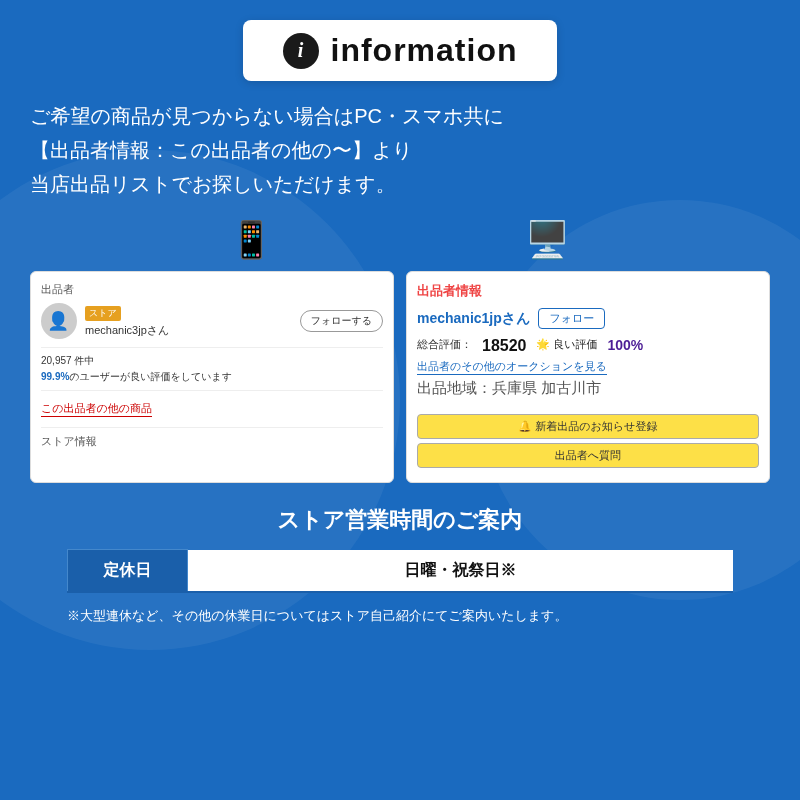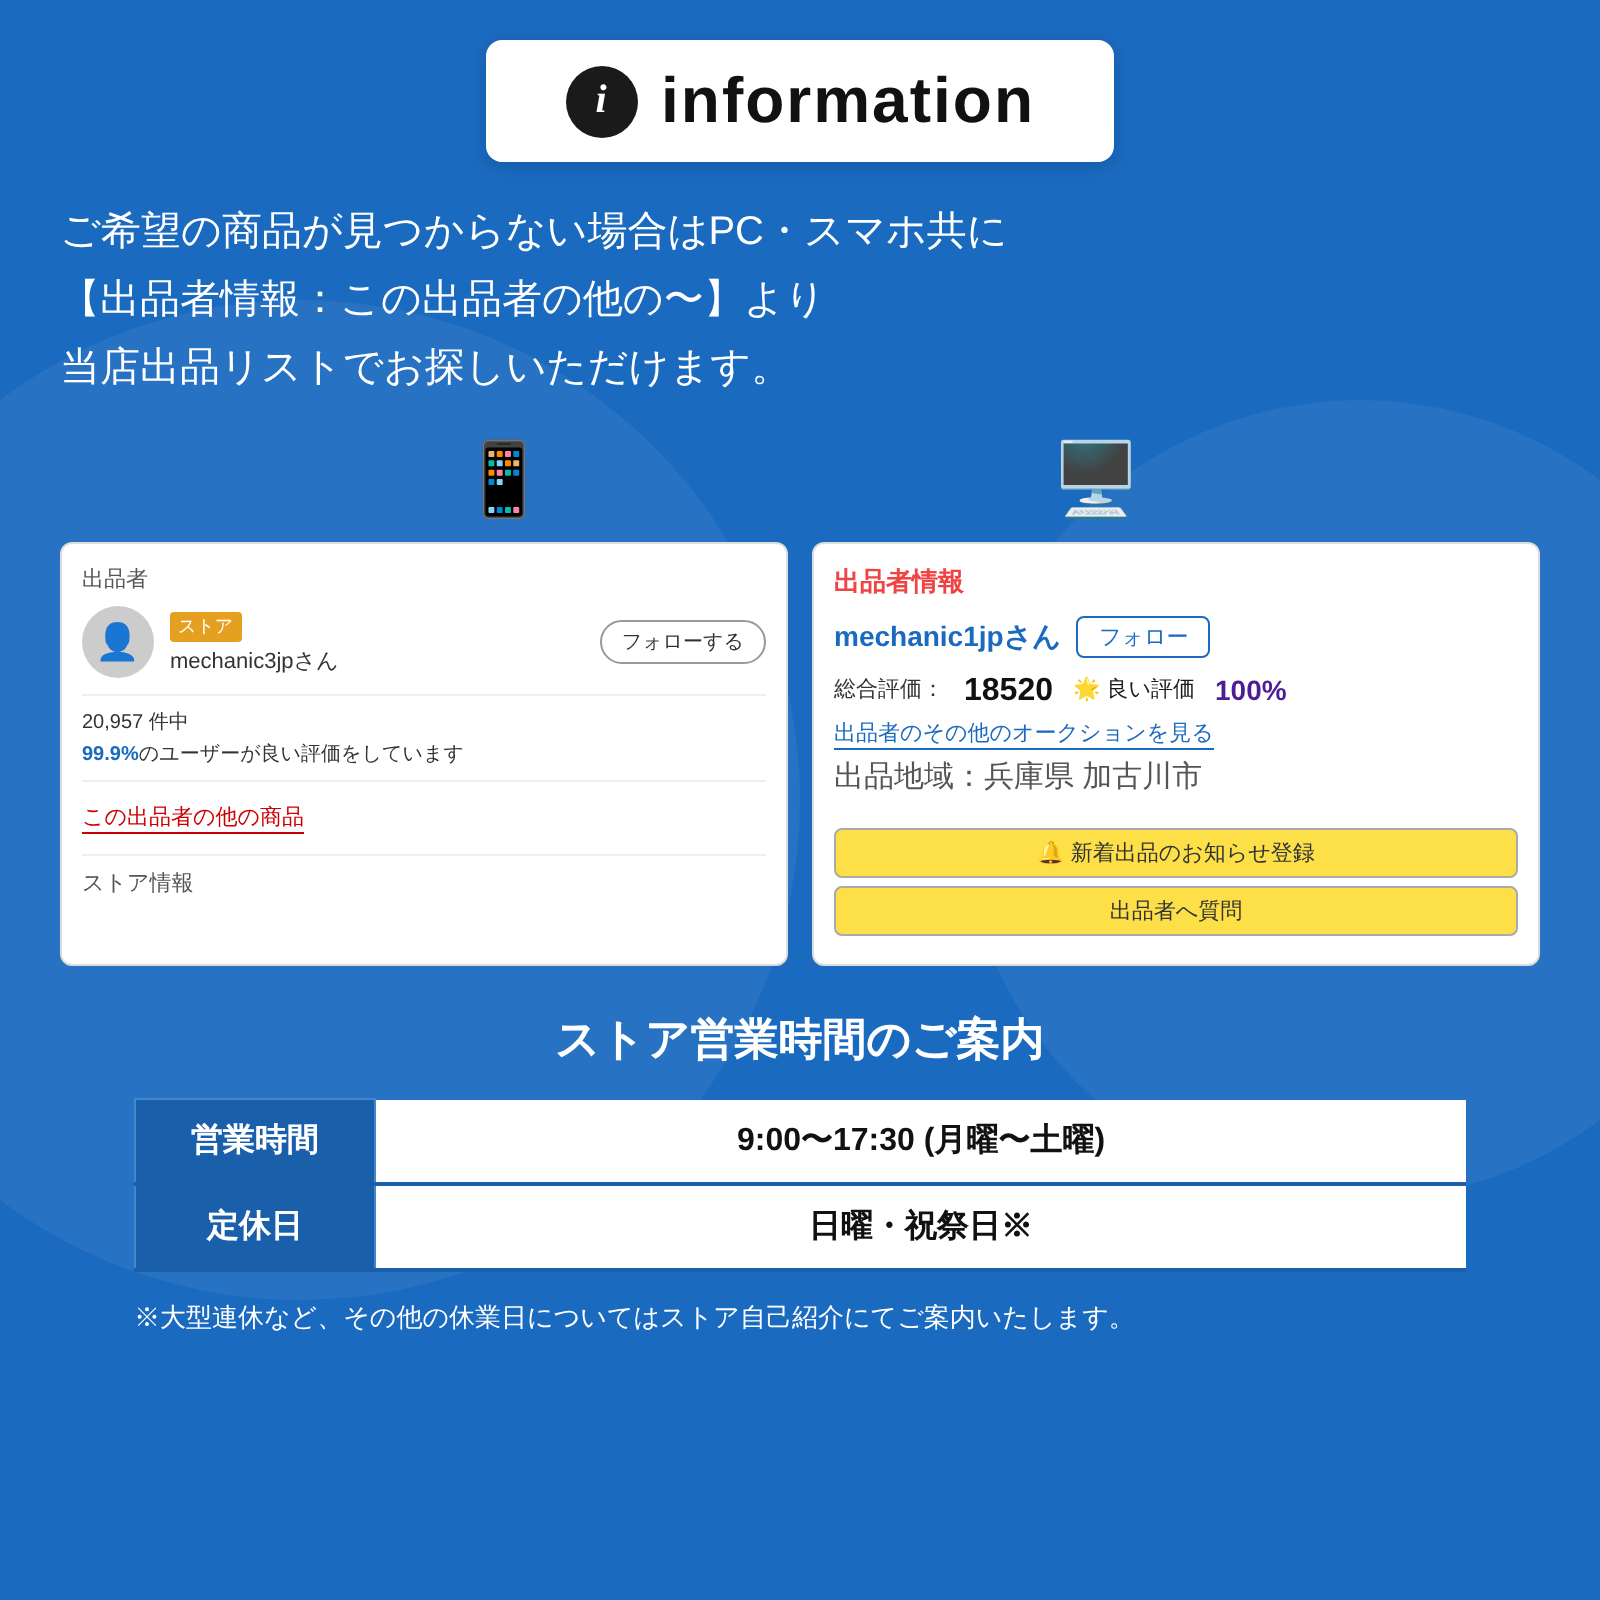--- a/index.html
+++ b/index.html
@@ -296,24 +296,20 @@
       <button class="action-btn">🔔 新着出品のお知らせ登録</button>
       <button class="action-btn">出品者へ質問</button>
     </div>
 
   </div>
 
   <div class="store-hours-title">ストア営業時間のご案内</div>
 
   <table class="hours-table">
     <tbody>
-        <tr>
-      <td class="label-cell">営業時間</td>
-      <td class="value-cell">9:00〜17:30 (月曜〜土曜)</td>
-    </tr>
     <tr>
       <td class="label-cell">定休日</td>
       <td class="value-cell">日曜・祝祭日※</td>
     </tr>
   </tbody>
     </table>
 
   <div class="footer-note">※大型連休など、その他の休業日についてはストア自己紹介にてご案内いたします。</div>
 
 </div>

